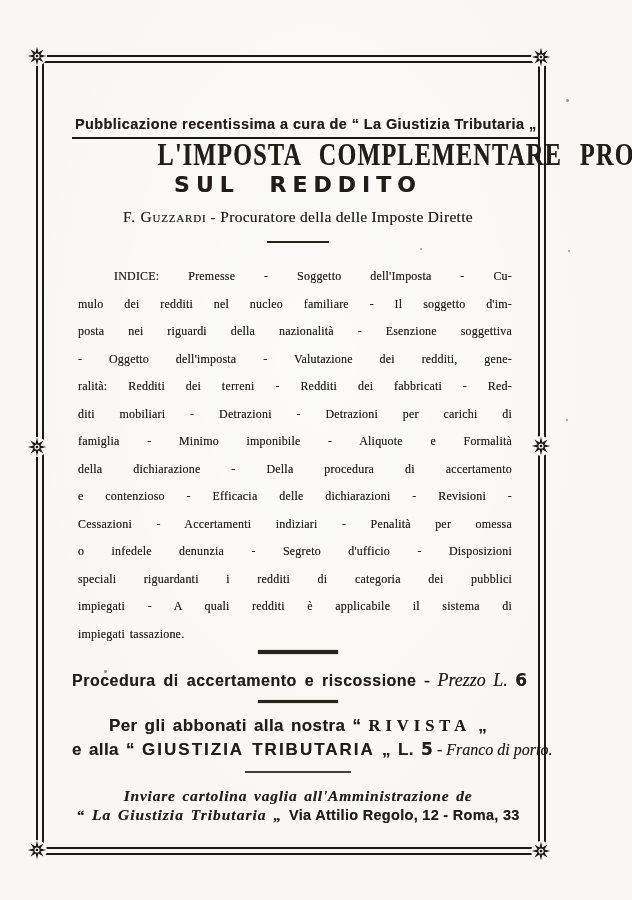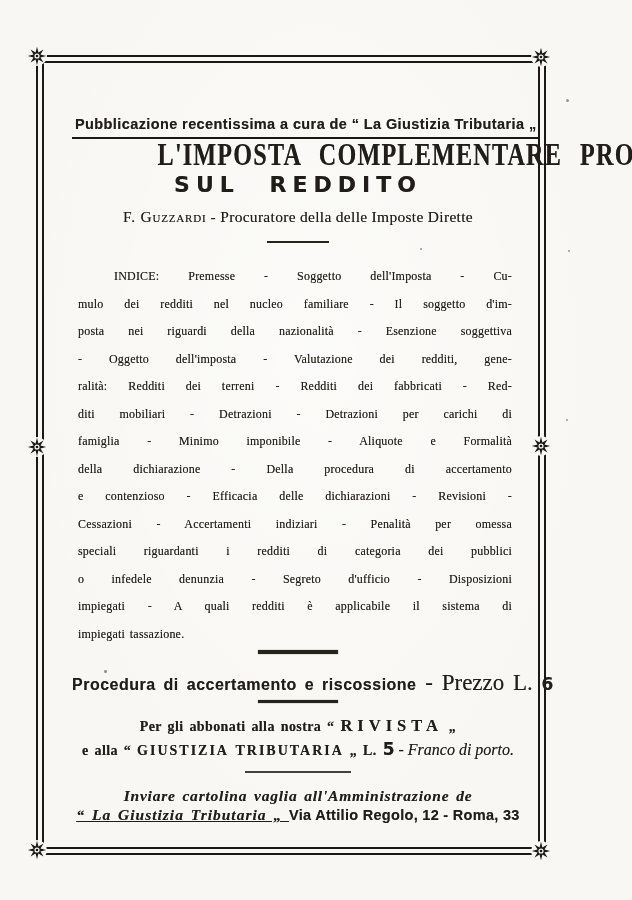--- a/index.html
+++ b/index.html
@@ -88,34 +88,34 @@
     font-size:12px;line-height:27.5px;
     letter-spacing:.2px;word-spacing:1.5px;
     white-space:normal;
   }
   .jline:not(.last)::after{content:"";display:inline-block;width:100%;height:0;}
   .jline.first{text-indent:36px;}
   .jline.last{text-align:left;}
   
   .price{top:670px;white-space:nowrap;}
   .price .bsans{font-family:"Liberation Sans", sans-serif;font-weight:bold;font-size:16px;letter-spacing:.5px;word-spacing:3px;}
-  .price .ser{font-size:23px;word-spacing:3px;}
+  .price .ser{font-size:18px;word-spacing:3px;font-style:italic;}
   .price .amt{font-family:"DejaVu Sans", sans-serif;font-weight:bold;font-size:17px;}
   
   .subs1{top:716px;white-space:nowrap;}
   .subs2{top:739px;white-space:nowrap;}
-  .subs1 .bsans,.subs2 .bsans{font-family:Liberation Serif, serif;font-weight:bold;font-size:14px;letter-spacing:.4px;word-spacing:2px;}
+  .subs1 .bsans,.subs2 .bsans{font-family:Liberation Sans, sans-serif;font-weight:bold;font-size:17px;letter-spacing:.4px;word-spacing:2px;}
   .subs1 .mag{font-family:"Liberation Serif", serif;font-weight:bold;font-size:16.5px;letter-spacing:5px;}
   .subs2 .mag2{letter-spacing:2px;}
   .subs2 .amt{font-family:"DejaVu Sans", sans-serif;font-weight:bold;font-size:17px;}
   .subs2 .ser{font-size:16px;font-style:italic;}
   
   .mail1{top:787px;font-style:italic;font-weight:bold;font-size:15.5px;letter-spacing:.8px;word-spacing:2px;white-space:nowrap;}
   .mail2{top:806px;white-space:nowrap;}
-  .mail2 .ital{font-style:italic;font-weight:bold;font-size:15.5px;letter-spacing:1px;word-spacing:2px;text-decoration:underline;}
+  .mail2 .ital{font-style:italic;font-weight:bold;font-size:15.5px;letter-spacing:1px;word-spacing:2px;}
   .mail2 .bsans{font-family:"Liberation Sans", sans-serif;font-weight:bold;font-size:14.5px;letter-spacing:.3px;}
   
   .speck{position:absolute;border-radius:50%;background:rgba(33,29,24,.45);}
 </style>
 </head>
 <body>
 
 <div class="canvas">
 
   <div class="frame-outer">
@@ -188,22 +188,22 @@
       <div class="jline first">INDICE: Premesse - Soggetto dell'Imposta - Cu-</div>
       <div class="jline">mulo dei redditi nel nucleo familiare - Il soggetto d'im-</div>
       <div class="jline">posta nei riguardi della nazionalità - Esenzione soggettiva</div>
       <div class="jline">- Oggetto dell'imposta - Valutazione dei redditi, gene-</div>
       <div class="jline">ralità: Redditi dei terreni - Redditi dei fabbricati - Red-</div>
       <div class="jline">diti mobiliari - Detrazioni - Detrazioni per carichi di</div>
       <div class="jline">famiglia - Minimo imponibile - Aliquote e Formalità</div>
       <div class="jline">della dichiarazione - Della procedura di accertamento</div>
       <div class="jline">e contenzioso - Efficacia delle dichiarazioni - Revisioni -</div>
       <div class="jline">Cessazioni - Accertamenti indiziari - Penalità per omessa</div>
+      <div class="jline">o infedele denunzia - Segreto d'ufficio - Disposizioni</div>
       <div class="jline">speciali riguardanti i redditi di categoria dei pubblici</div>
-      <div class="jline">o infedele denunzia - Segreto d'ufficio - Disposizioni</div>
       <div class="jline">impiegati - A quali redditi è applicabile il sistema di</div>
       <div class="jline last">impiegati tassazione.</div>
     </div>
 
     <div class="rule rule2"></div>
 
     <div class="block price txt">
       <span class="bsans">Procedura di accertamento e riscossione</span><span class="ser"> - Prezzo L. </span><span class="amt">6</span>
     </div>
 

